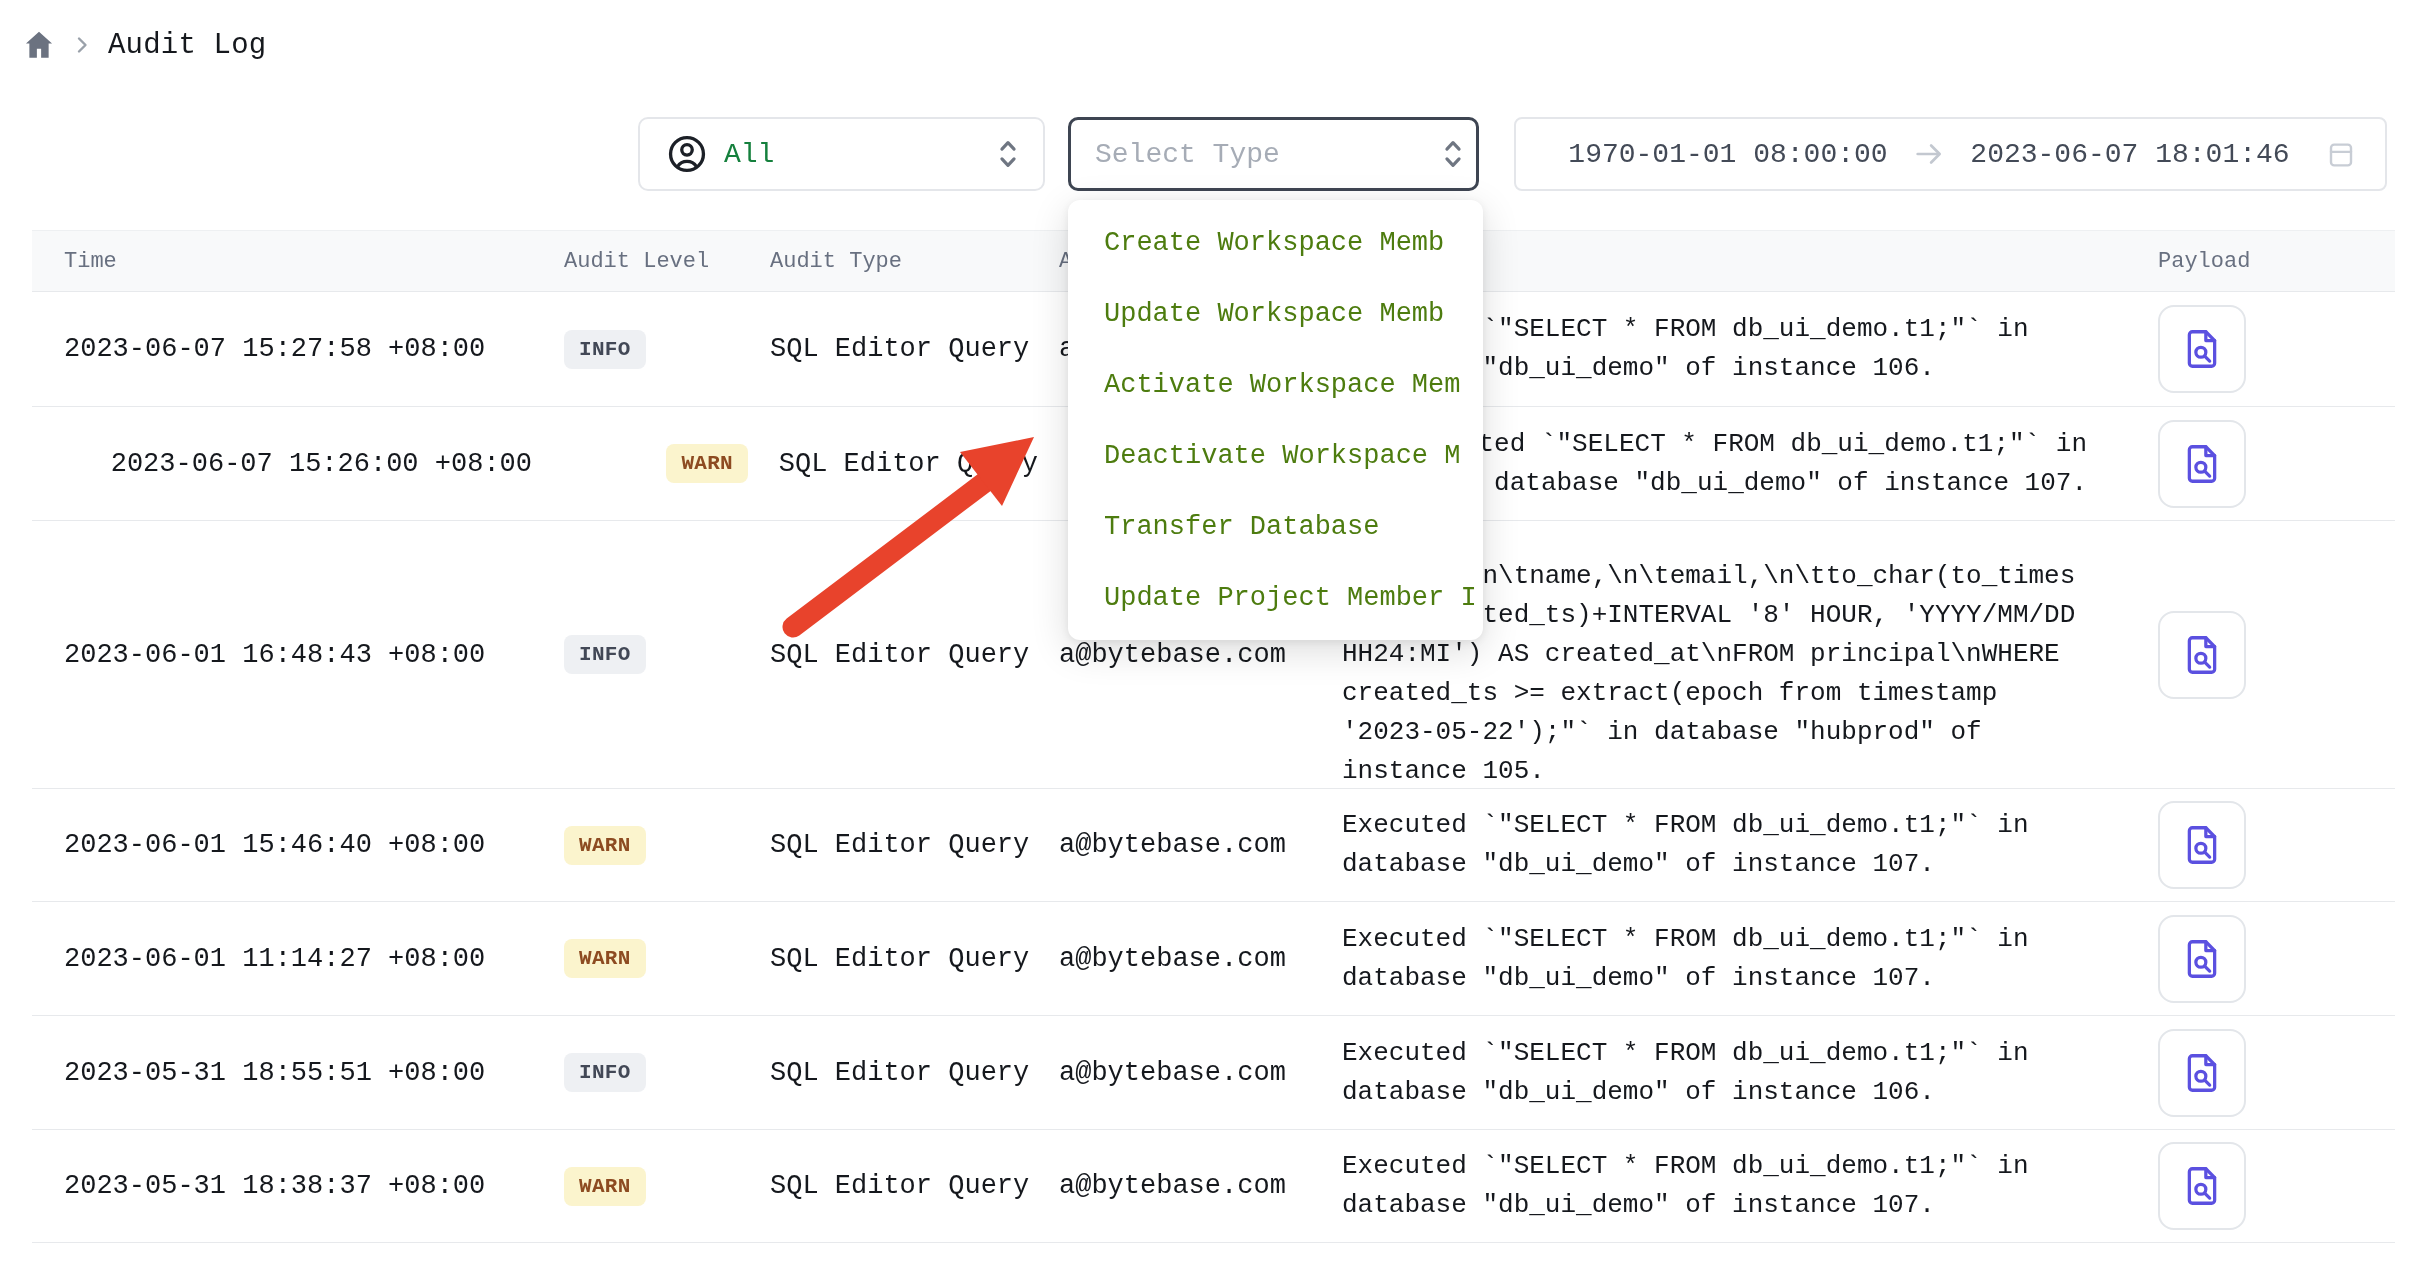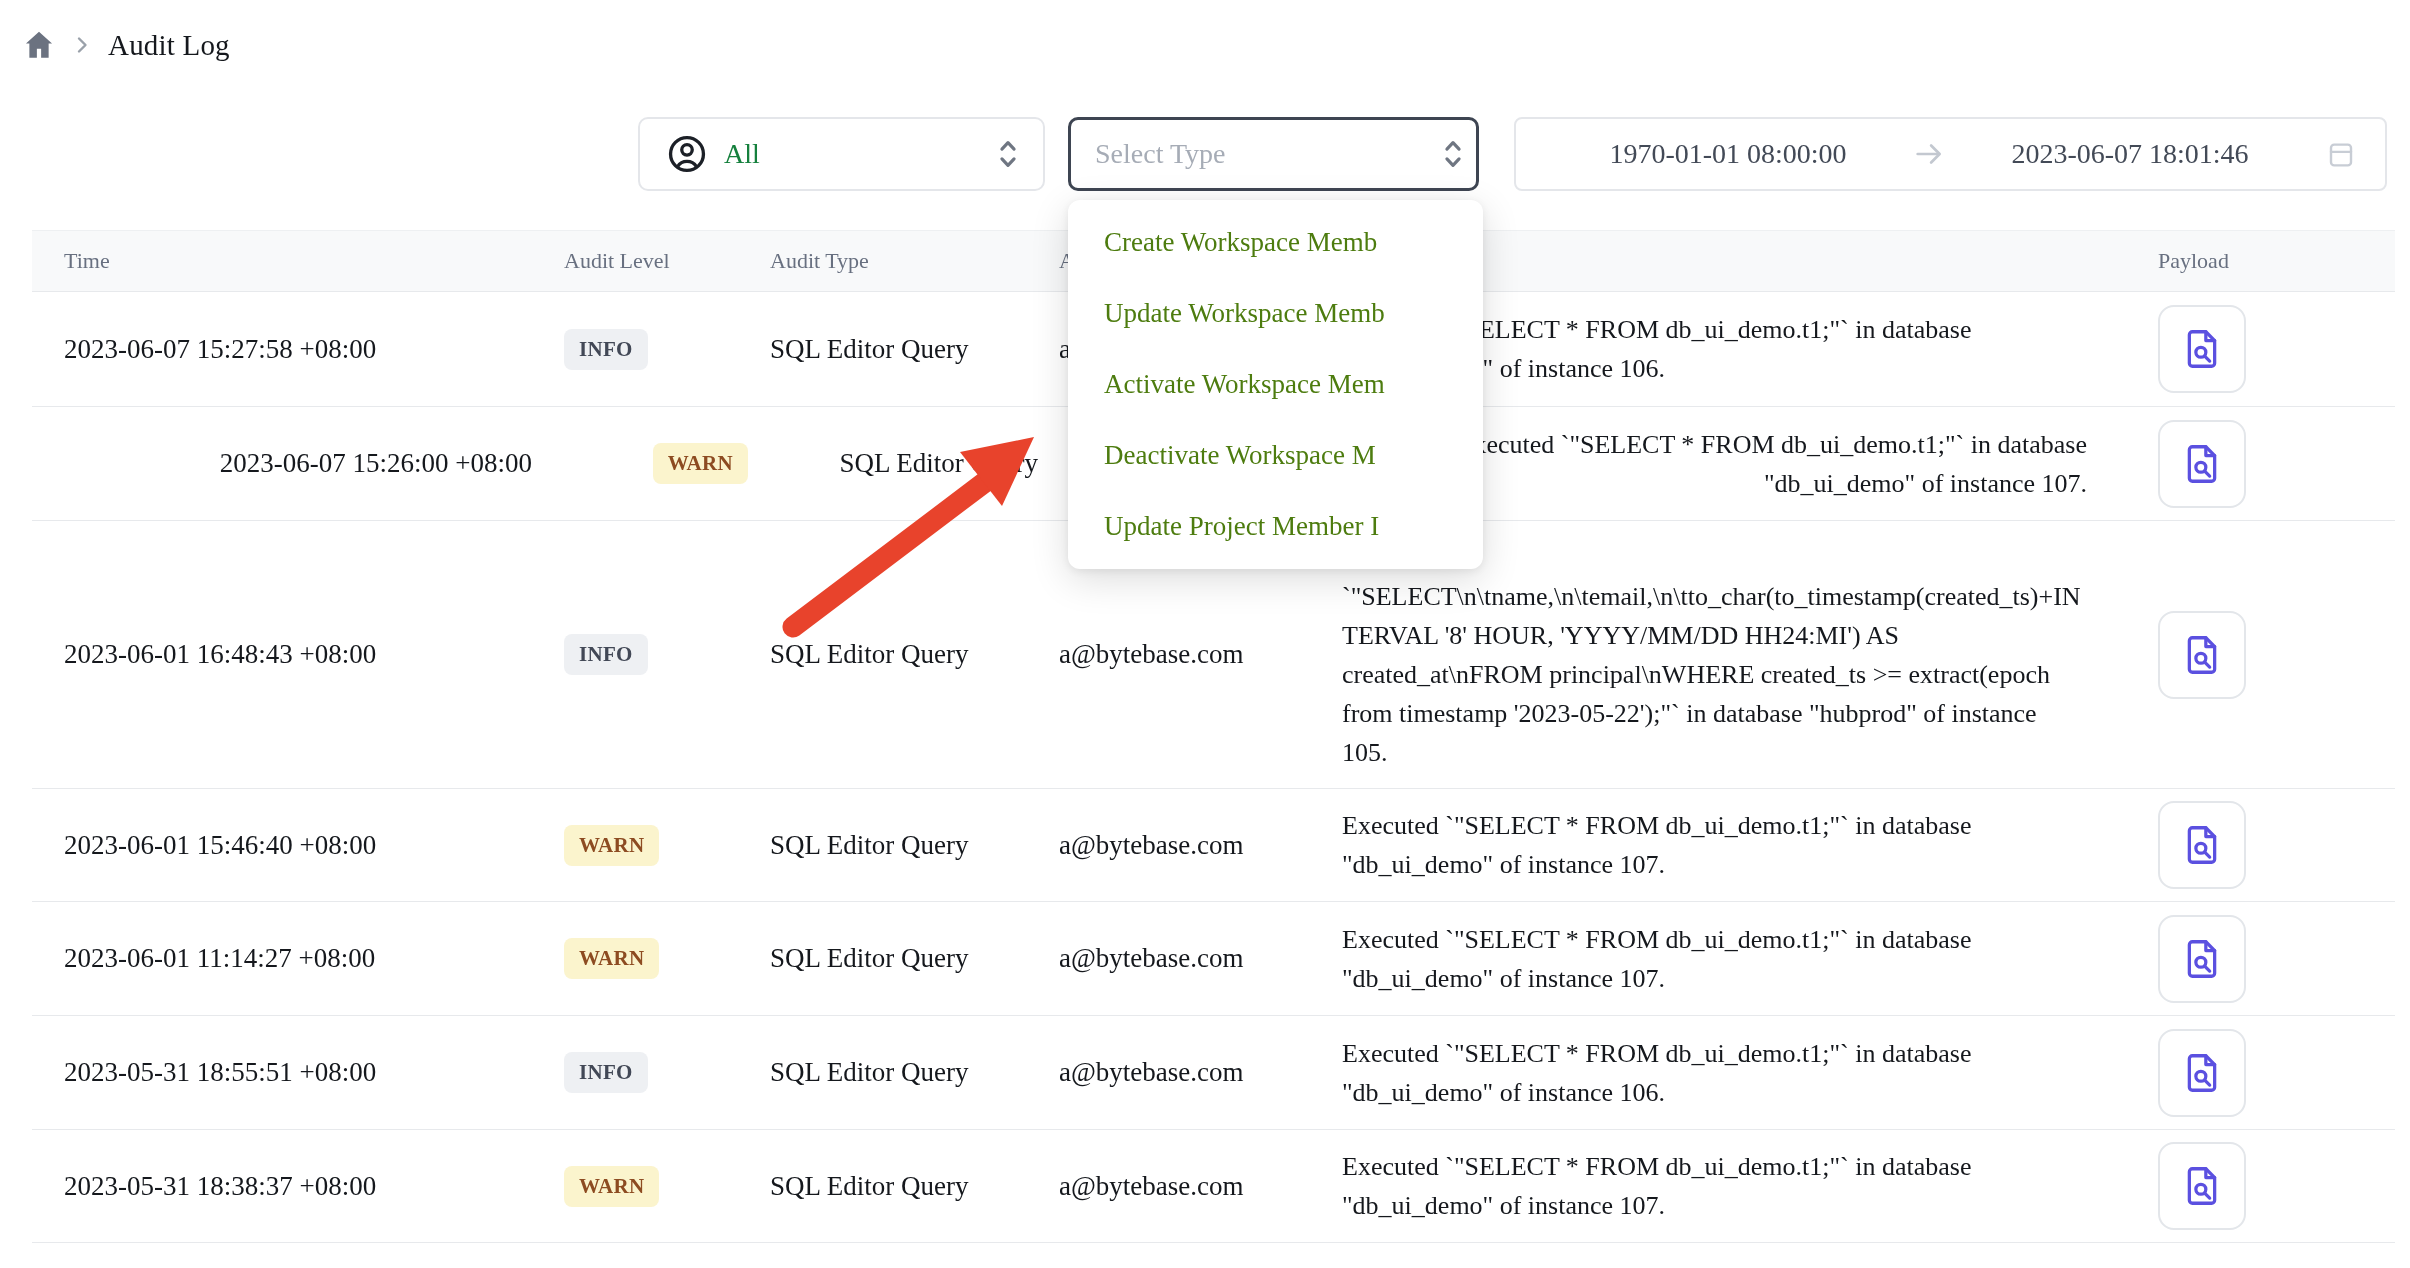--- a/index.html
+++ b/index.html
@@ -3,21 +3,21 @@
 <meta charset="utf-8">
 <style>
   * { box-sizing: border-box; margin: 0; padding: 0; }
   html,body { background:#fff; }
   .page {
     position: relative;
     width: 2410px;
     height: 1268px;
     background: #fff;
     overflow: hidden;
-    font-family: Liberation Serif, serif;
+    font-family: Liberation Mono, monospace;
     color: #17181c;
   }
 
   
   .breadcrumb {
     position: absolute;
     left: 22px; top: 28px;
     display: flex;
     align-items: center;
     gap: 14px;
@@ -330,16 +330,17 @@
   <svg class="anno-arrow" viewBox="0 0 320 240">
     <line x1="33" y1="217" x2="225" y2="72" stroke="#e8432c" stroke-width="21" stroke-linecap="round"></line>
     <polygon points="274,27 242,96 200,42" fill="#e8432c"></polygon>
   </svg>
 
   <div class="type-dropdown">
     <div class="item">Create Workspace Memb</div>
     <div class="item">Update Workspace Memb</div>
     <div class="item">Activate Workspace Mem</div>
     <div class="item">Deactivate Workspace M</div>
+    <div class="item">Transfer Database</div>
     <div class="item">Update Project Member I</div>
   </div>
 
 </div>
 
 </body></html>

